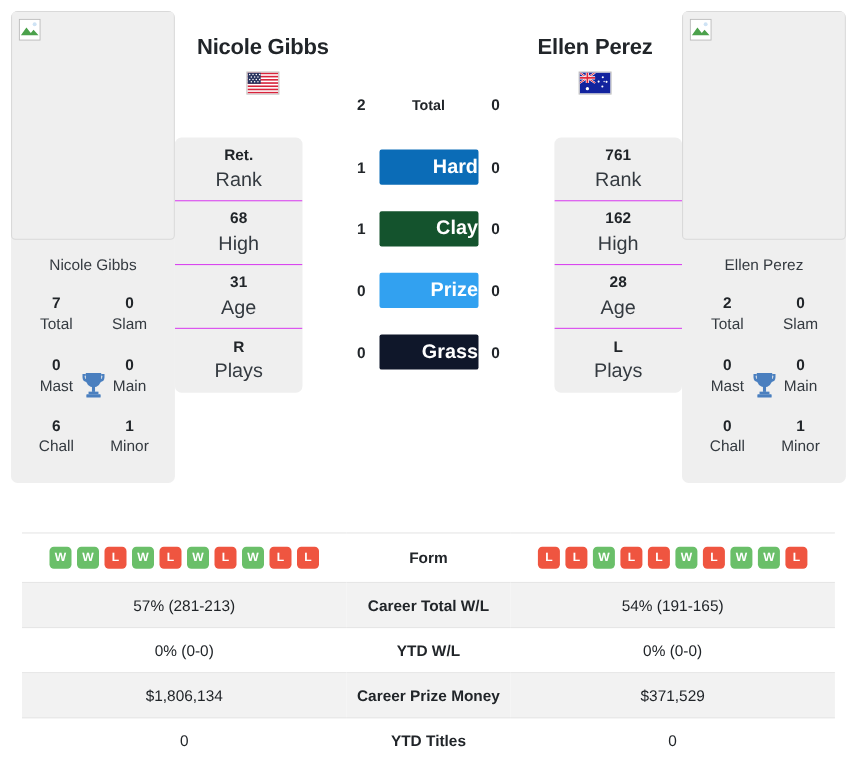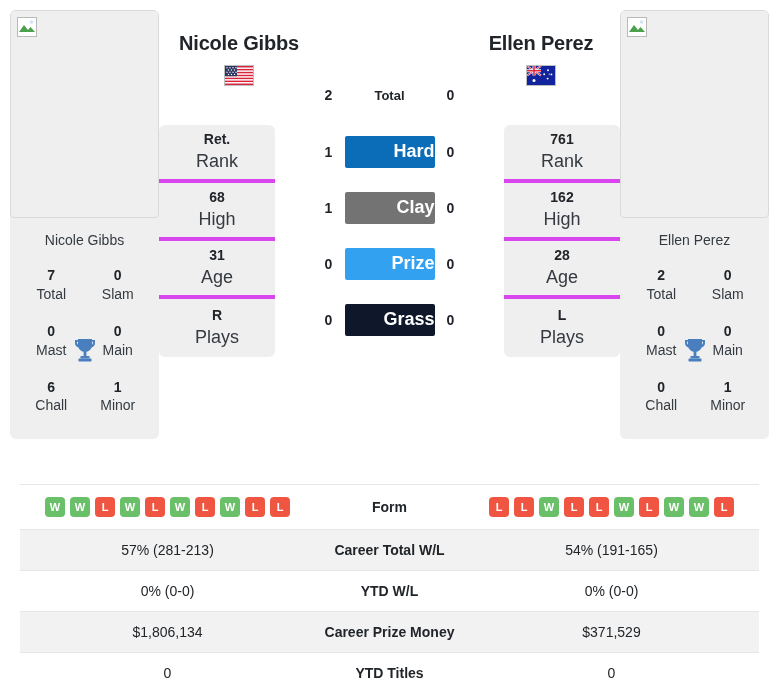--- a/index.html
+++ b/index.html
@@ -91,21 +91,21 @@
     border-radius: 6px;
     margin-top: 115px;
     overflow: hidden;
   }
   .stat-cell {
     height: 58px;
     display: flex;
     flex-direction: column;
     align-items: center;
     justify-content: center;
-    border-bottom: 4px solid #d946ef;
+    border-bottom: 1px solid #d946ef;
   }
   .stat-cell:last-child { border-bottom: none; }
   .stat-cell .v {
     font-size: 14px;
     font-weight: bold;
     color: #212529;
     line-height: 1.4;
   }
   .stat-cell .l {
     font-size: 18px;
@@ -359,21 +359,21 @@
         <span class="h2h-label">Total</span>
         <span class="h2h-score">0</span>
       </div>
       <div class="h2h-row">
         <span class="h2h-score">1</span>
         <span class="surface-pill" style="background: rgb(11, 108, 183);">Hard</span>
         <span class="h2h-score">0</span>
       </div>
       <div class="h2h-row">
         <span class="h2h-score">1</span>
-        <span class="surface-pill" style="background: #737373;">Clay</span>
+        <span class="surface-pill" style="background: #14532d;">Clay</span>
         <span class="h2h-score">0</span>
       </div>
       <div class="h2h-row">
         <span class="h2h-score">0</span>
         <span class="surface-pill" style="background: rgb(50, 161, 240);">Prize</span>
         <span class="h2h-score">0</span>
       </div>
       <div class="h2h-row">
         <span class="h2h-score">0</span>
         <span class="surface-pill" style="background: #0f172a;">Grass</span>

